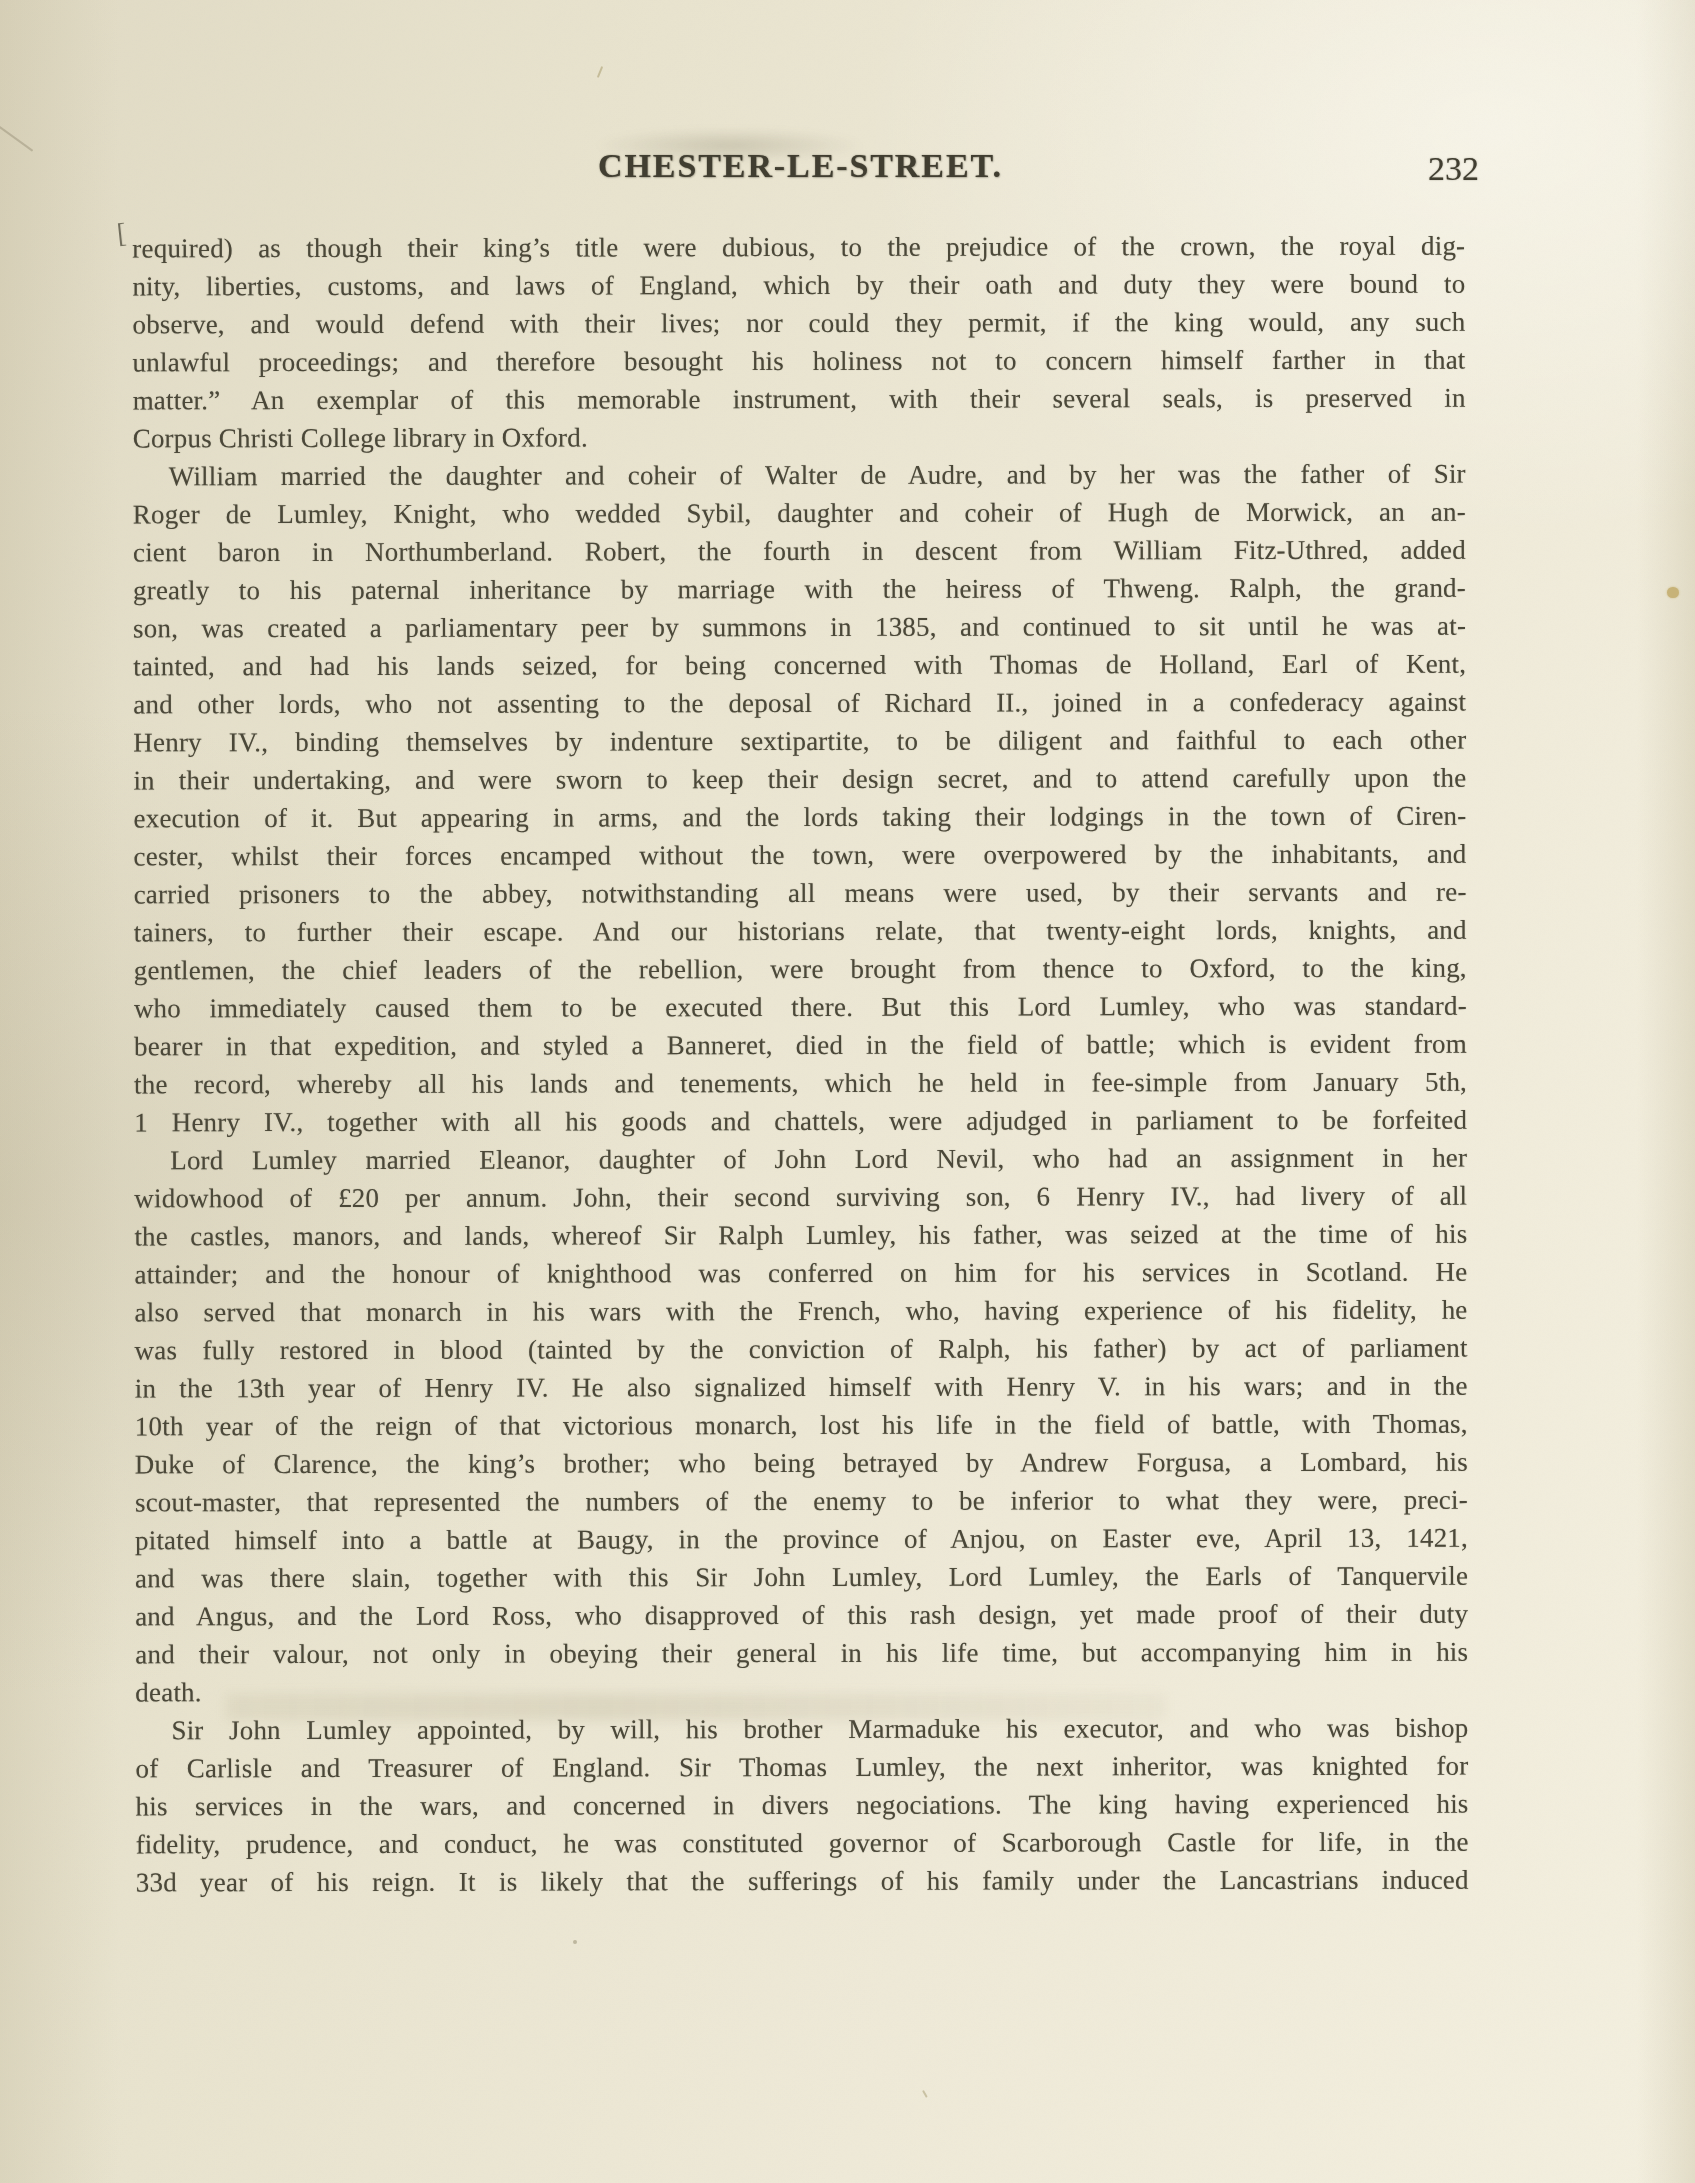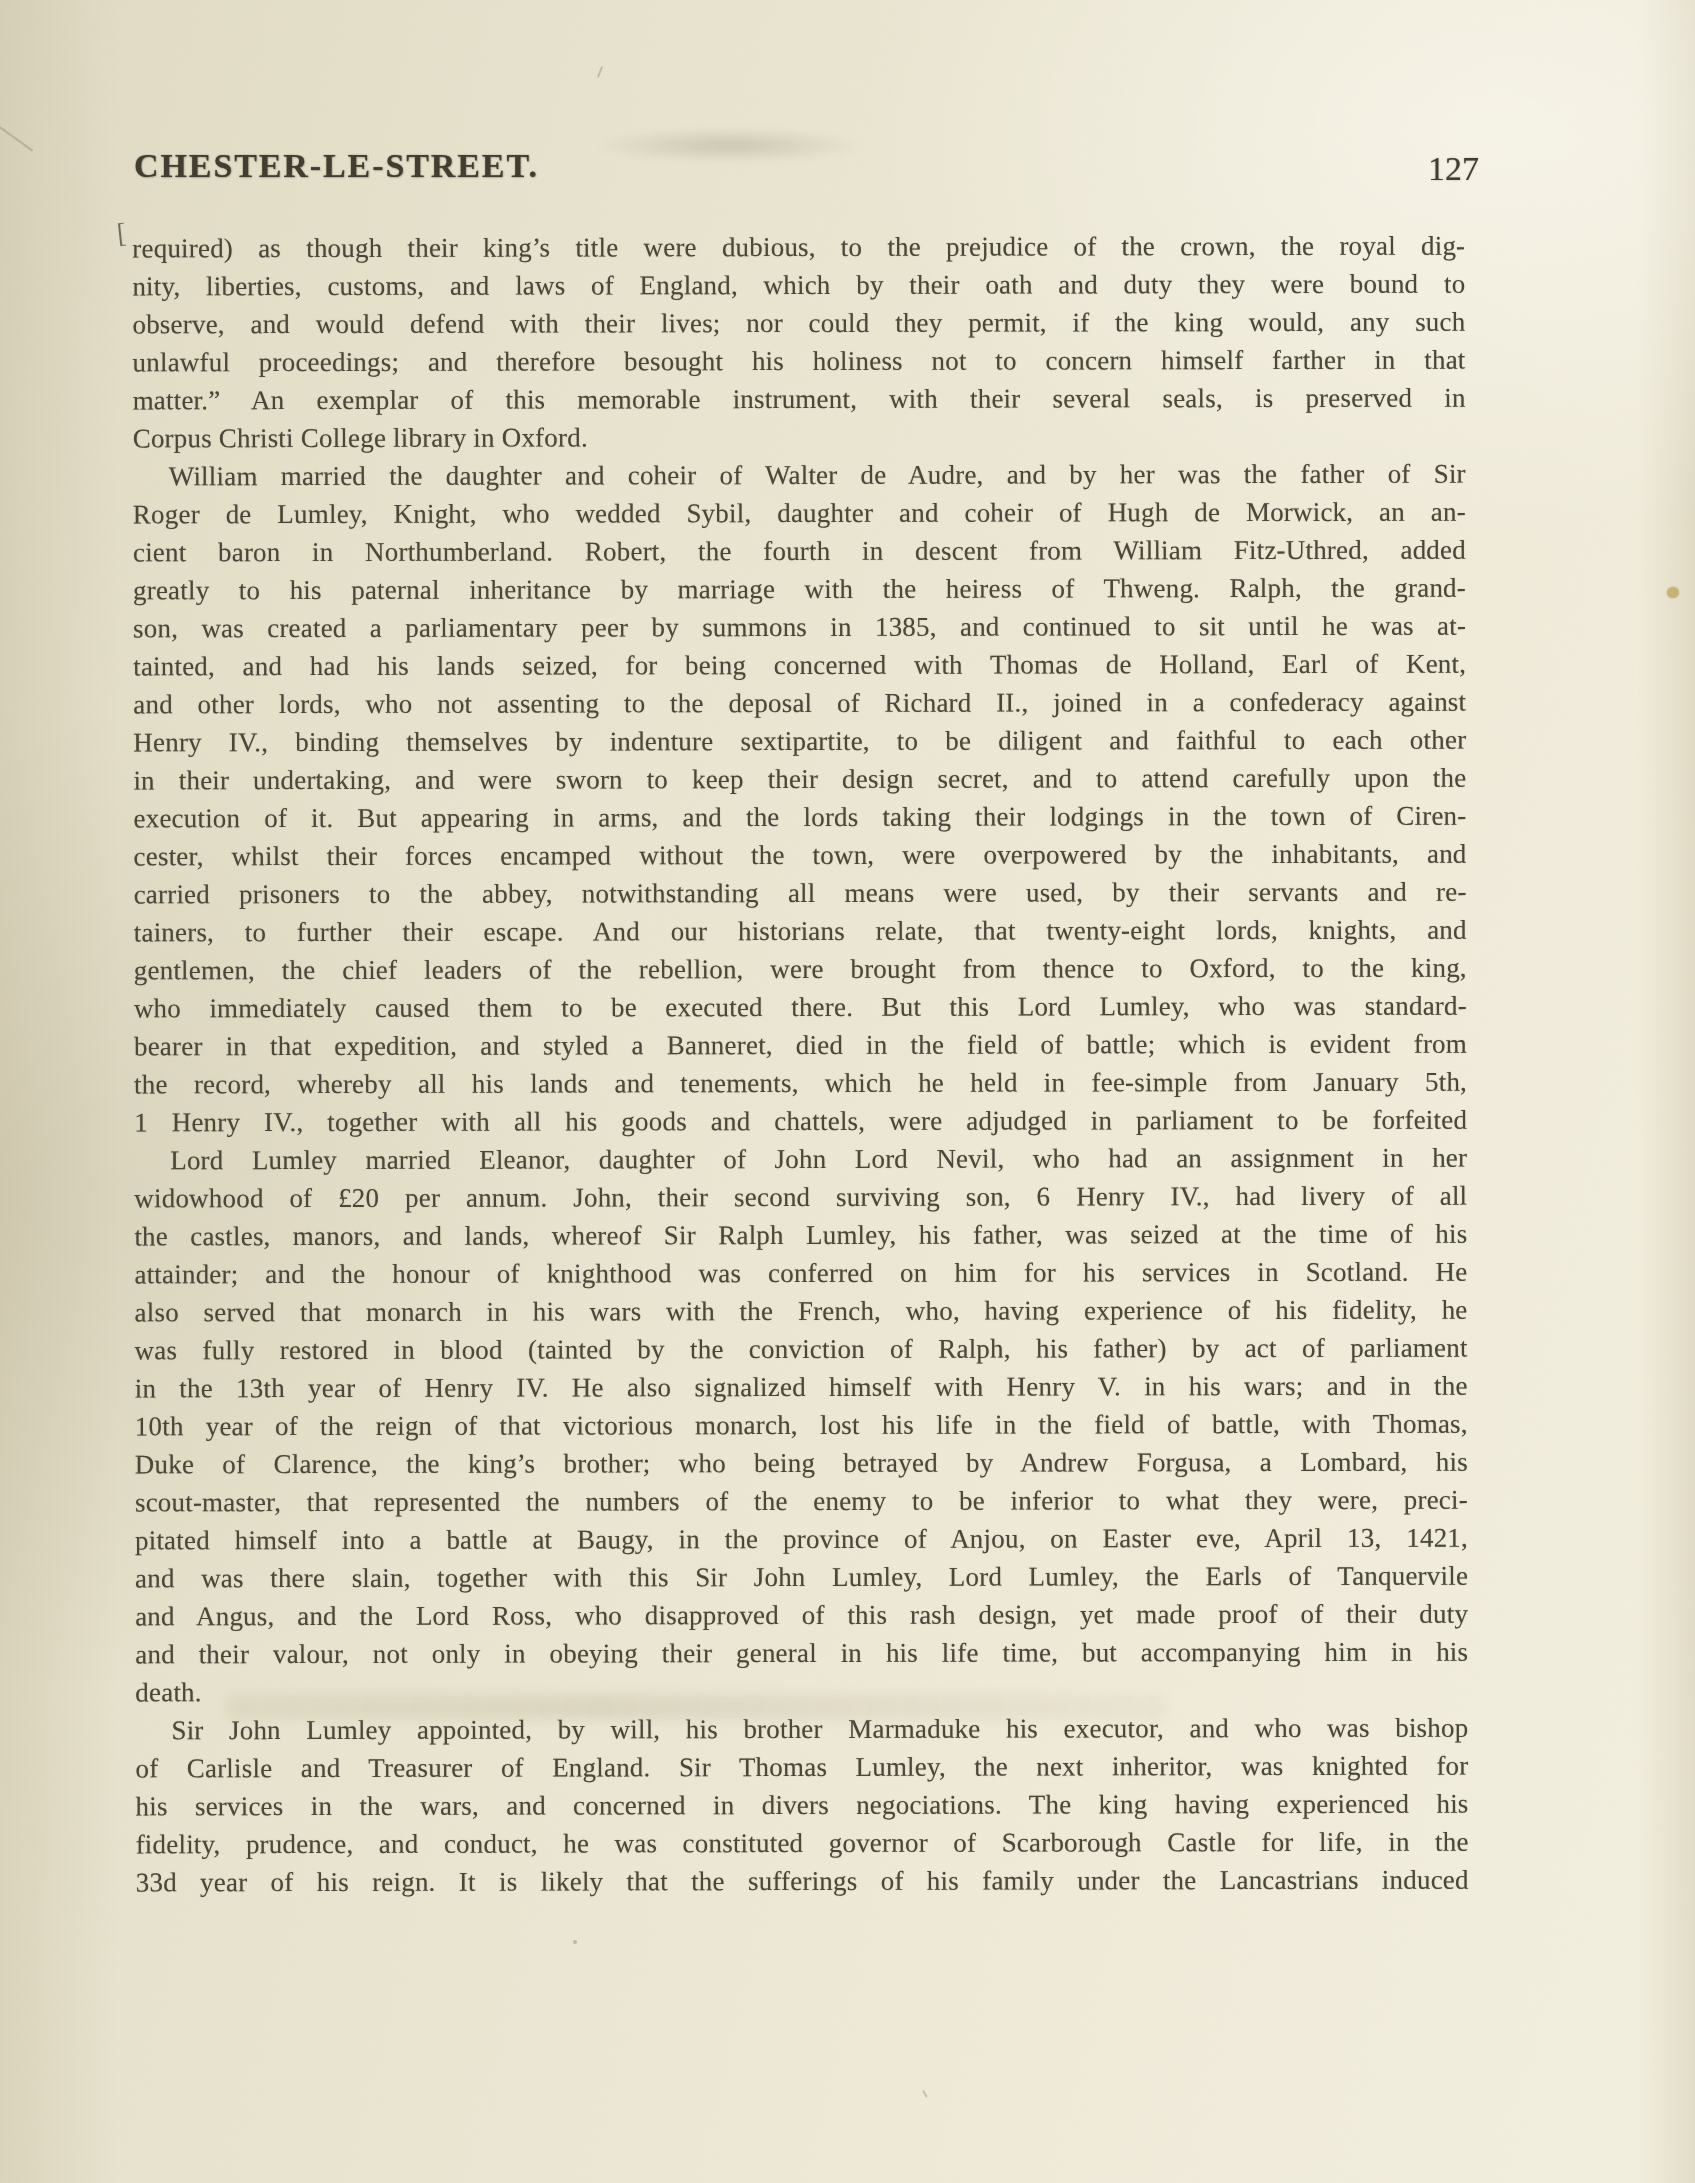--- a/index.html
+++ b/index.html
@@ -20,21 +20,21 @@
       linear-gradient(to right, rgba(175,165,132,.22) 0%, rgba(175,165,132,0) 7%),
       linear-gradient(to right, rgba(205,196,164,0) 96.5%, rgba(186,176,142,.30) 100%),
       linear-gradient(104deg, #e0dac4 0%, #e8e3ce 30%, #eee9d7 62%, #f3efdf 100%);
   }
   .grain{position:absolute;inset:0;opacity:.5;pointer-events:none;}
   
   .running-head{
     position:absolute;left:134px;top:147px;width:1333px;height:45px;
   }
   .head-title{
-    display:block;text-align:left;
+    display:block;text-align:center;
     font-size:34px;font-weight:700;letter-spacing:1.9px;
     color:var(--head-ink);
     text-shadow:0 0 1.5px rgba(60,56,40,.55), 0.8px 0.8px 1.5px rgba(60,56,40,.22);
   }
   .page-number{
     position:absolute;left:1428px;top:150px;width:68px;
     font-size:34px;color:var(--head-ink);
     text-shadow:0 0 1.5px rgba(60,56,40,.5);
   }
   .title-smudge{
@@ -98,21 +98,21 @@
       <feTurbulence type="fractalNoise" baseFrequency="0.9" numOctaves="2" stitchTiles="stitch" result="n"></feTurbulence>
       <feColorMatrix in="n" type="matrix" values="0 0 0 0 0.78  0 0 0 0 0.75  0 0 0 0 0.62  0 0 0 0.05 0"></feColorMatrix>
     </filter>
     <rect width="2254" height="2902" filter="url(#paperNoise)"></rect>
   </svg>
 
   <div class="title-smudge"></div>
   <div class="running-head">
     <span class="head-title">CHESTER-LE-STREET.</span>
   </div>
-  <div class="page-number">127</div>
+  <div class="page-number">232</div>
 
   <span class="artifact">[</span>
 
   <div class="text-block">
       <div class="paragraph">
         <div class="line just">required) as though their king’s title were dubious, to the prejudice of the crown, the royal dig-</div>
         <div class="line just">nity, liberties, customs, and laws of England, which by their oath and duty they were bound to</div>
         <div class="line just">observe, and would defend with their lives; nor could they permit, if the king would, any such</div>
         <div class="line just">unlawful proceedings; and therefore besought his holiness not to concern himself farther in that</div>
         <div class="line just">matter.” An exemplar of this memorable instrument, with their several seals, is preserved in</div>

